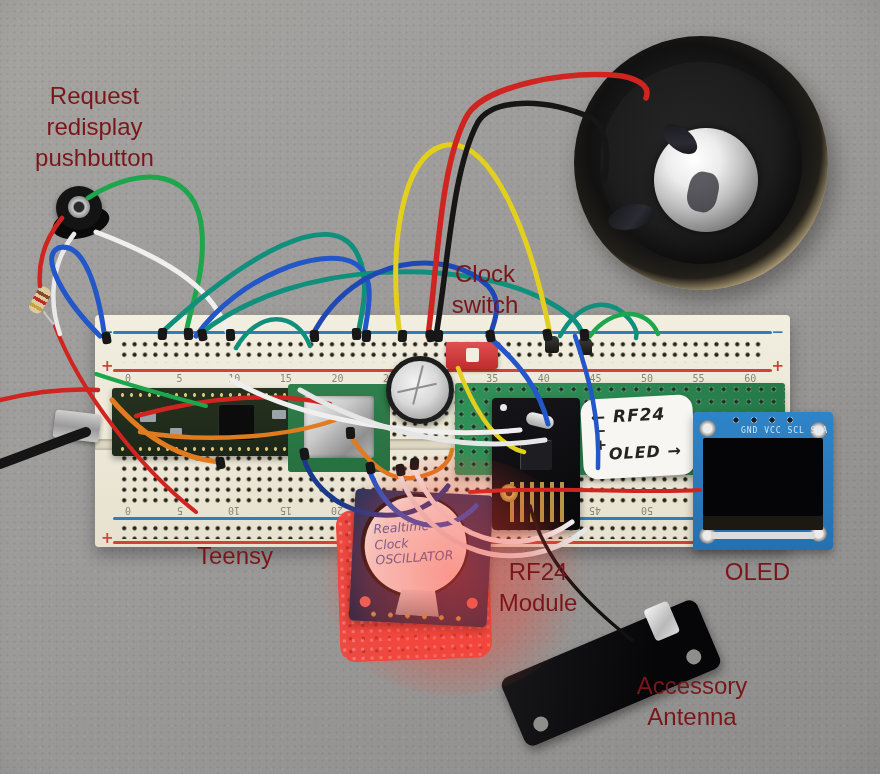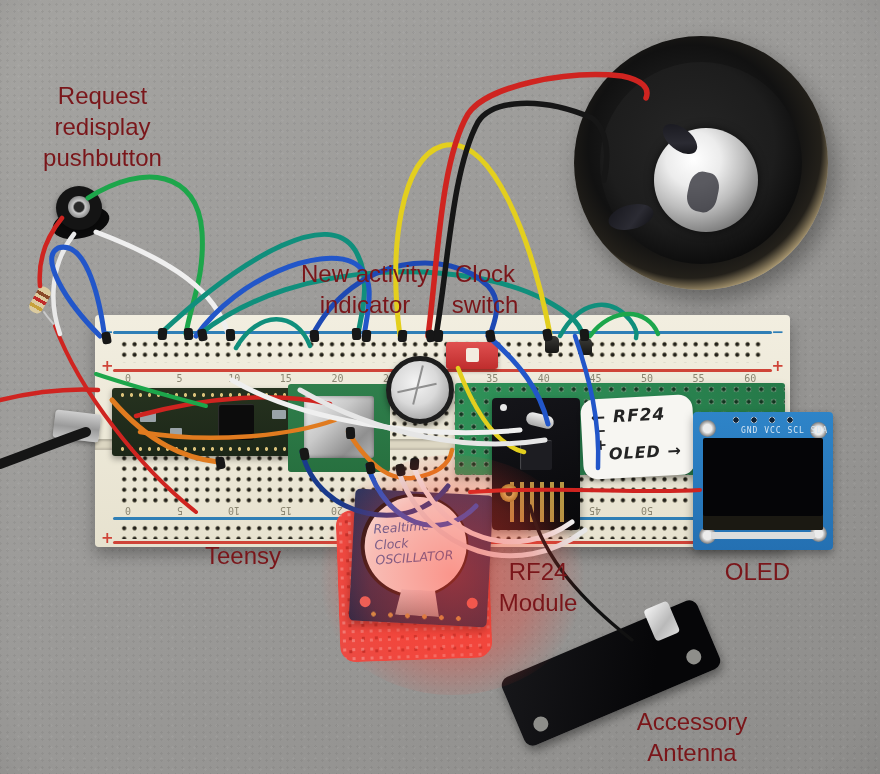--- a/index.html
+++ b/index.html
@@ -338,26 +338,24 @@
       <div class="dot" style="left: 366px; top: 462px; transform: rotate(-10deg);"></div>
       <div class="dot" style="left: 396px; top: 464px; transform: rotate(-10deg);"></div>
       <div class="dot" style="left: 410px; top: 458px; transform: rotate(4deg);"></div>
       <div class="dot" style="left: 346px; top: 427px; transform: rotate(-3deg);"></div>
       <div class="dot" style="left: 216px; top: 457px; transform: rotate(-10deg);"></div>
       <div class="dot" style="left: 102px; top: 332px; transform: rotate(-10deg);"></div>
     </div>
 
   <div class="redglow"></div>
 
-  <div class="anno" style="left:20px;top:80px;width:165px">Request
+  <div class="anno" style="left:12px;top:80px;width:165px">Request
 redisplay
 pushbutton</div>
-  <div class="anno" style="left:280px;top:258px;width:170px">New activity
-indicator</div>
   <div class="anno" style="left:430px;top:258px;width:110px">Clock
 switch</div>
-  <div class="anno" style="left:188px;top:540px;width:110px">Teensy</div>
+  <div class="anno" style="left:180px;top:540px;width:110px">Teensy</div>
   <div class="anno" style="left:478px;top:556px;width:120px">RF24
 Module</div>
   <div class="anno" style="left:700px;top:556px;width:115px">OLED</div>
-  <div class="anno" style="left:612px;top:706px;width:160px">Accessory
+  <div class="anno" style="left:612px;top:670px;width:160px">Accessory
 Antenna</div>
 </div>
 
 </body></html>

